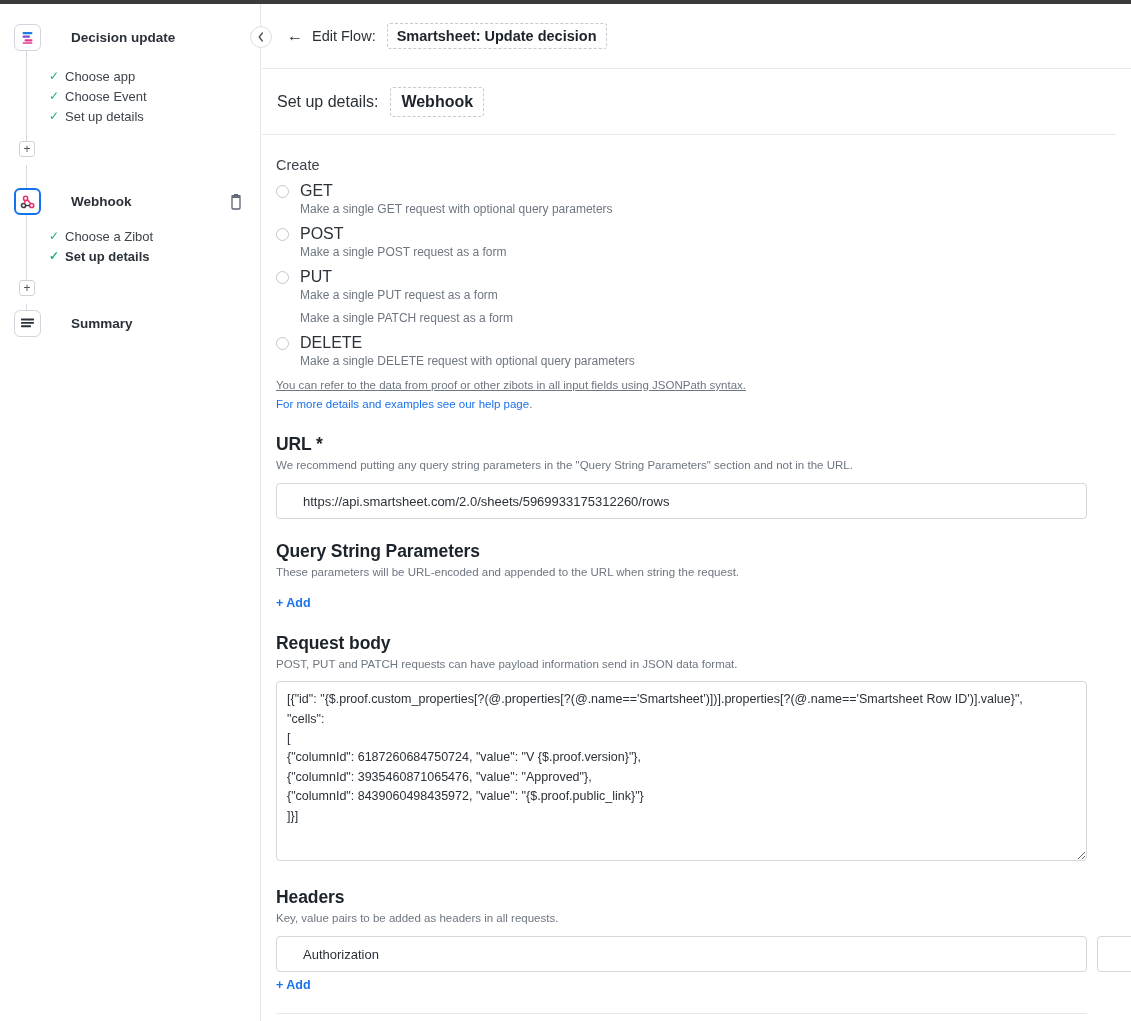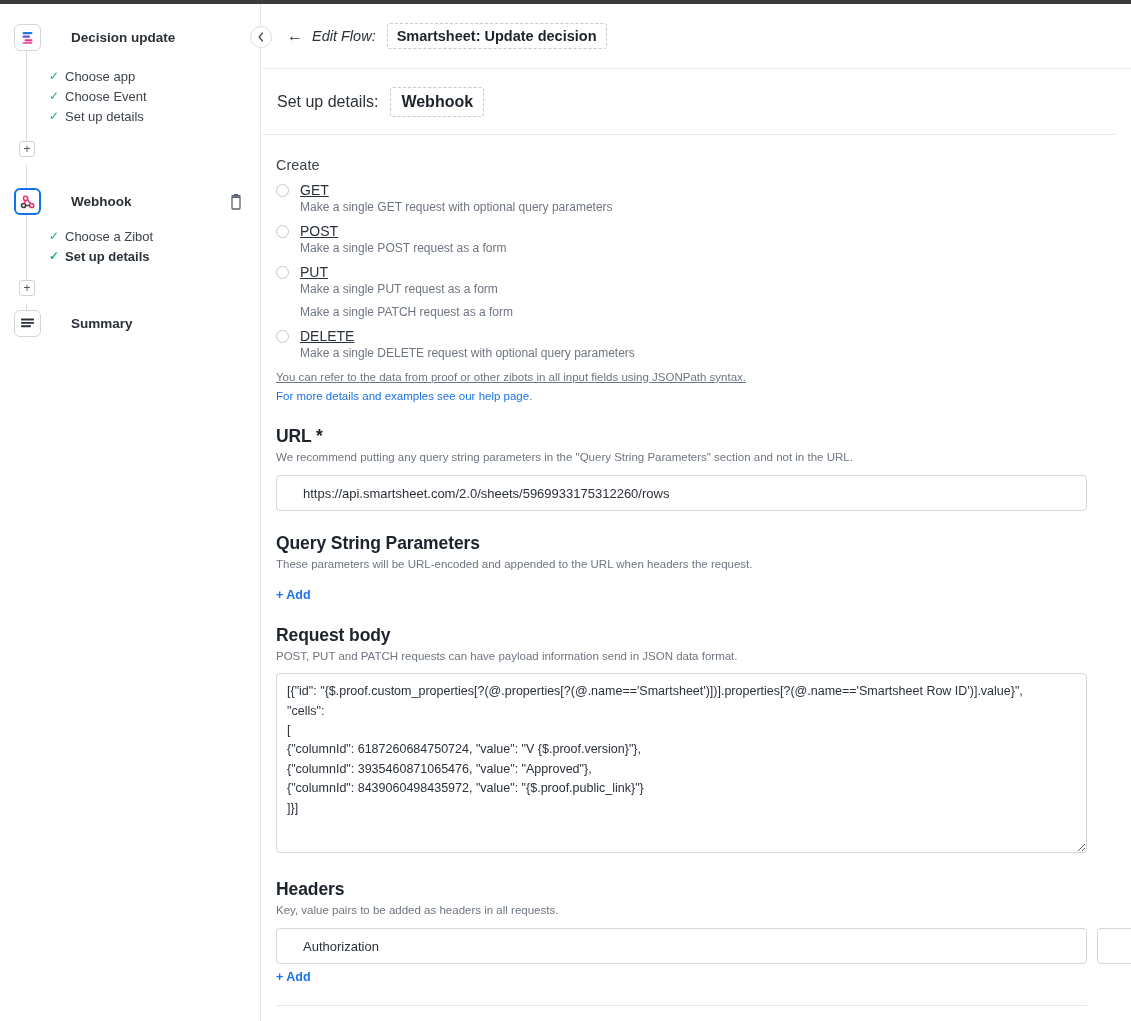--- a/index.html
+++ b/index.html
@@ -110,21 +110,21 @@
     height: 65px;
     border-bottom: 1px solid #e6e8ea;
     display: flex; align-items: center;
     padding-left: 25px;
   }
   .backarrow {
     font-size: 16px; color: #2b3139;
     margin-right: 9px; cursor: pointer;
     line-height: 1;
   }
-  .editflow-label { font-size: 14.5px; color: #2b3139; font-style: italic; }
+  .editflow-label { font-size: 14.5px; color: #2b3139; }
   .chipbox {
     margin-left: 11px;
     border: 1px dashed #c6c9cd;
     border-radius: 3px;
     padding: 4px 9px;
     font-size: 14.5px;
     font-weight: bold;
     color: #1c232b;
   }
   .setup-row {
@@ -195,23 +195,22 @@
   }
   .radio.checked::after {
     content: "";
     position: absolute;
     left: 3.5px; top: 3.5px;
     width: 4px; height: 4px;
     border-radius: 50%;
     background: #fff;
   }
   .radio-label {
-    font-size: 14px;
+    font-size: 16px;
     color: #2b3139;
-    text-decoration: underline;
   }
   .radio-desc {
     font-size: 12px;
     color: #6e7681;
     margin: 2px 0 0 24px;
     padding-bottom: 6px;
   }
   
   input.field, textarea.field {
     width: 100%;
@@ -412,21 +411,21 @@
     <p class="hint tight">You can refer to the data from proof or other zibots in all input fields using JSONPath syntax.</p>
     <p class="hint">
       <a class="link">For more details and examples see our help page</a><span>.</span>
     </p>
 
     <h2 class="big-h">URL *</h2>
     <p class="hint">We recommend putting any query string parameters in the "Query String Parameters" section and not in the URL.</p>
     <input class="field" type="text" value="https://api.smartsheet.com/2.0/sheets/5969933175312260/rows" style="">
 
     <h2 class="big-h">Query String Parameters</h2>
-    <p class="hint">These parameters will be URL-encoded and appended to the URL when headers the request.</p>
+    <p class="hint">These parameters will be URL-encoded and appended to the URL when string the request.</p>
     <span class="addlink">+ Add</span>
 
     <h2 class="big-h">Request body</h2>
     <p class="hint">POST, PUT and PATCH requests can have payload information send in JSON data format.</p>
     <textarea class="field" style="">[{"id": "{$.proof.custom_properties[?(@.properties[?(@.name=='Smartsheet')])].properties[?(@.name=='Smartsheet Row ID')].value}",
 "cells":
 [
 {"columnId": 6187260684750724, "value": "V {$.proof.version}"},
 {"columnId": 3935460871065476, "value": "Approved"},
 {"columnId": 8439060498435972, "value": "{$.proof.public_link}"}

